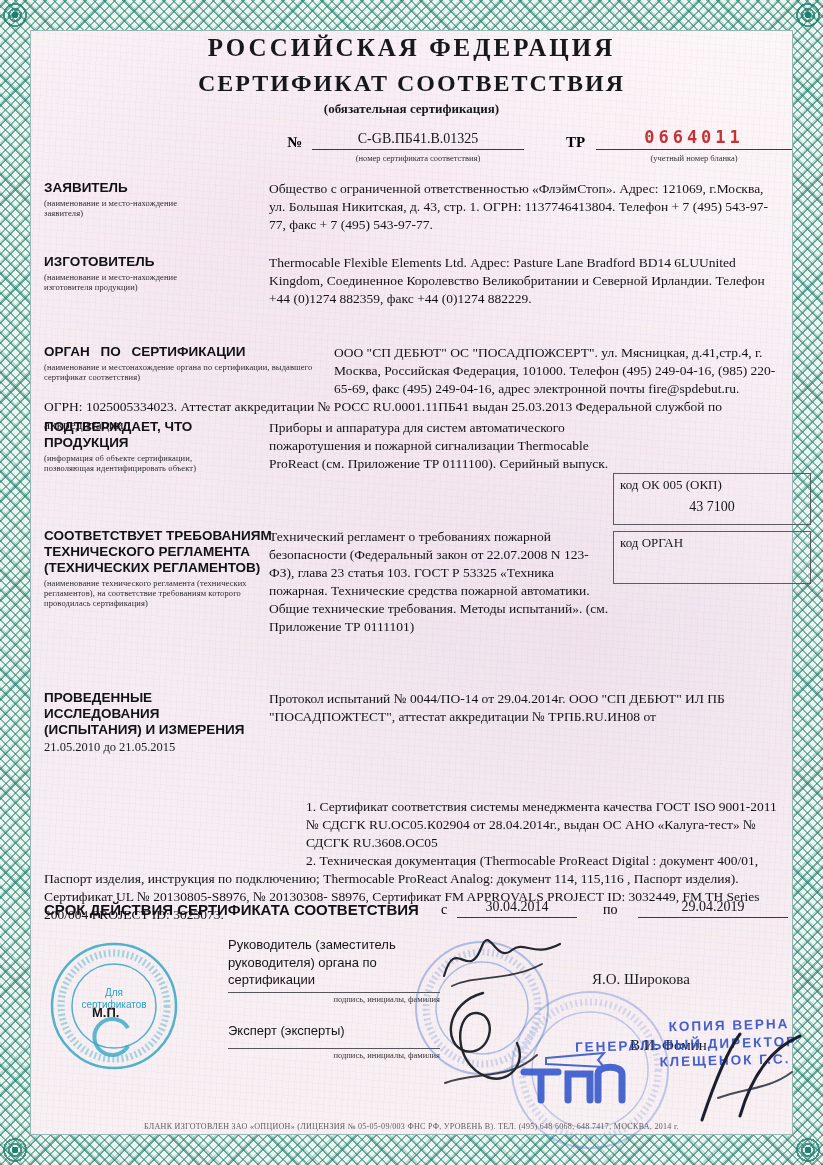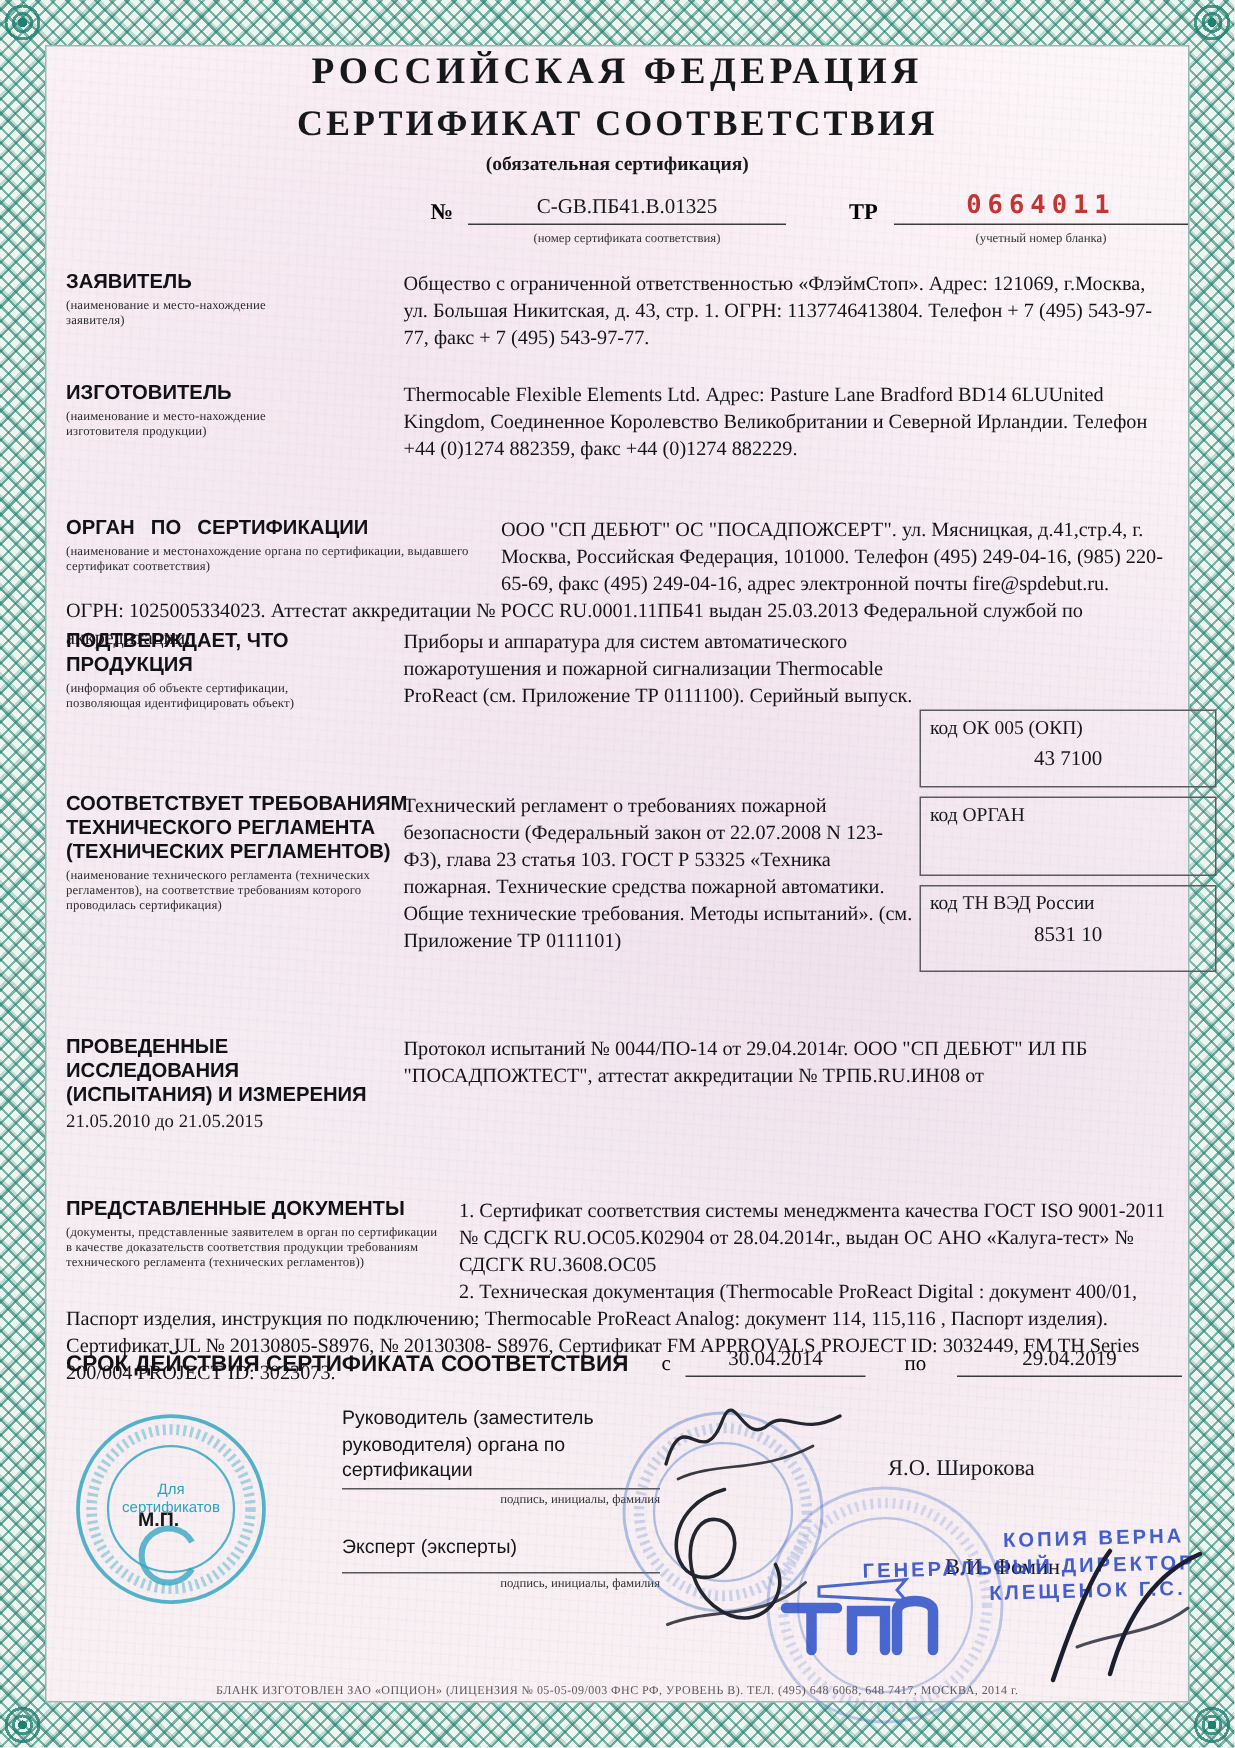--- a/index.html
+++ b/index.html
@@ -104,46 +104,38 @@
   </div>
 
   <div class="codebox" style="top:473px;height:52px">
     <div>код ОК 005 (ОКП)</div>
     <div class="cb-val">43 7100</div>
   </div>
   <div class="codebox" style="top:531px;height:53px">
     <div>код ОРГАН</div>
     <div class="cb-val"></div>
   </div>
-  <div class="codebox" style="top:590px;height:58px">
-    <div>код ТН ВЭД России</div>
-    <div class="cb-val">8531 10</div>
-  </div>
 
   <div class="section" style="top:528px">
     <div class="s-label" style="width:230px">
       <span>СООТВЕТСТВУЕТ ТРЕБОВАНИЯМ ТЕХНИЧЕСКОГО РЕГЛАМЕНТА (ТЕХНИЧЕСКИХ РЕГЛАМЕНТОВ)</span>
       <div class="s-cap" style="width:225px">(наименование технического регламента (технических регламентов), на соответствие требованиям которого проводилась сертификация)</div>
     </div>
     <div class="s-text" style="margin-left:225px;width:342px">Технический регламент о требованиях пожарной безопасности (Федеральный закон от 22.07.2008 N 123-ФЗ), глава 23 статья 103. ГОСТ Р 53325 «Техника пожарная. Технические средства пожарной автоматики. Общие технические требования. Методы испытаний». (см. Приложение ТР 0111101)</div>
   </div>
 
   <div class="section" style="top:690px">
     <div class="s-label">
       <span>ПРОВЕДЕННЫЕ ИССЛЕДОВАНИЯ (ИСПЫТАНИЯ) И ИЗМЕРЕНИЯ</span>
       <div style="font:12.5px 'Liberation Serif',serif;margin-top:2px;color:#1a1a1e">21.05.2010 до 21.05.2015</div>
     </div>
     <div class="s-text" style="margin-left:225px;width:505px">Протокол испытаний № 0044/ПО-14 от 29.04.2014г. ООО "СП ДЕБЮТ" ИЛ ПБ "ПОСАДПОЖТЕСТ", аттестат аккредитации № ТРПБ.RU.ИН08 от</div>
   </div>
 
   <div class="section" style="top:798px">
-    <div class="s-label" style="width:260px;white-space:nowrap">
-      <span>ПРЕДСТАВЛЕННЫЕ ДОКУМЕНТЫ</span>
-      <div class="s-cap" style="width:250px;white-space:normal">(документы, представленные заявителем в орган по сертификации в качестве доказательств соответствия продукции требованиям технического регламента (технических регламентов))</div>
-    </div>
     <div class="s-text">
       <span class="fl" style="width:262px;height:70px"></span>
       <span>1. Сертификат соответствия системы менеджмента качества ГОСТ ISO 9001-2011 № СДСГК RU.ОС05.К02904 от 28.04.2014г., выдан ОС АНО «Калуга-тест» № СДСГК RU.3608.ОС05</span><br>
       <span>2. Техническая документация (Thermocable ProReact Digital : документ 400/01, Паспорт изделия, инструкция по подключению; Thermocable ProReact Analog: документ 114, 115,116 , Паспорт изделия). Сертификат UL № 20130805-S8976, № 20130308- S8976, Сертификат FM APPROVALS PROJECT ID: 3032449, FM TH Series 200/004 PROJECT ID: 3023073.</span>
     </div>
   </div>
 
   <div class="abs" style="left:44px;top:901px;font:bold 15px 'Liberation Sans',sans-serif;color:#121216">СРОК ДЕЙСТВИЯ СЕРТИФИКАТА СООТВЕТСТВИЯ</div>
   <div class="abs" style="left:441px;top:902px;font:14px 'Liberation Serif',serif">с</div>
   <div class="abs u-box" style="left:457px;top:899px;width:120px">30.04.2014</div>

